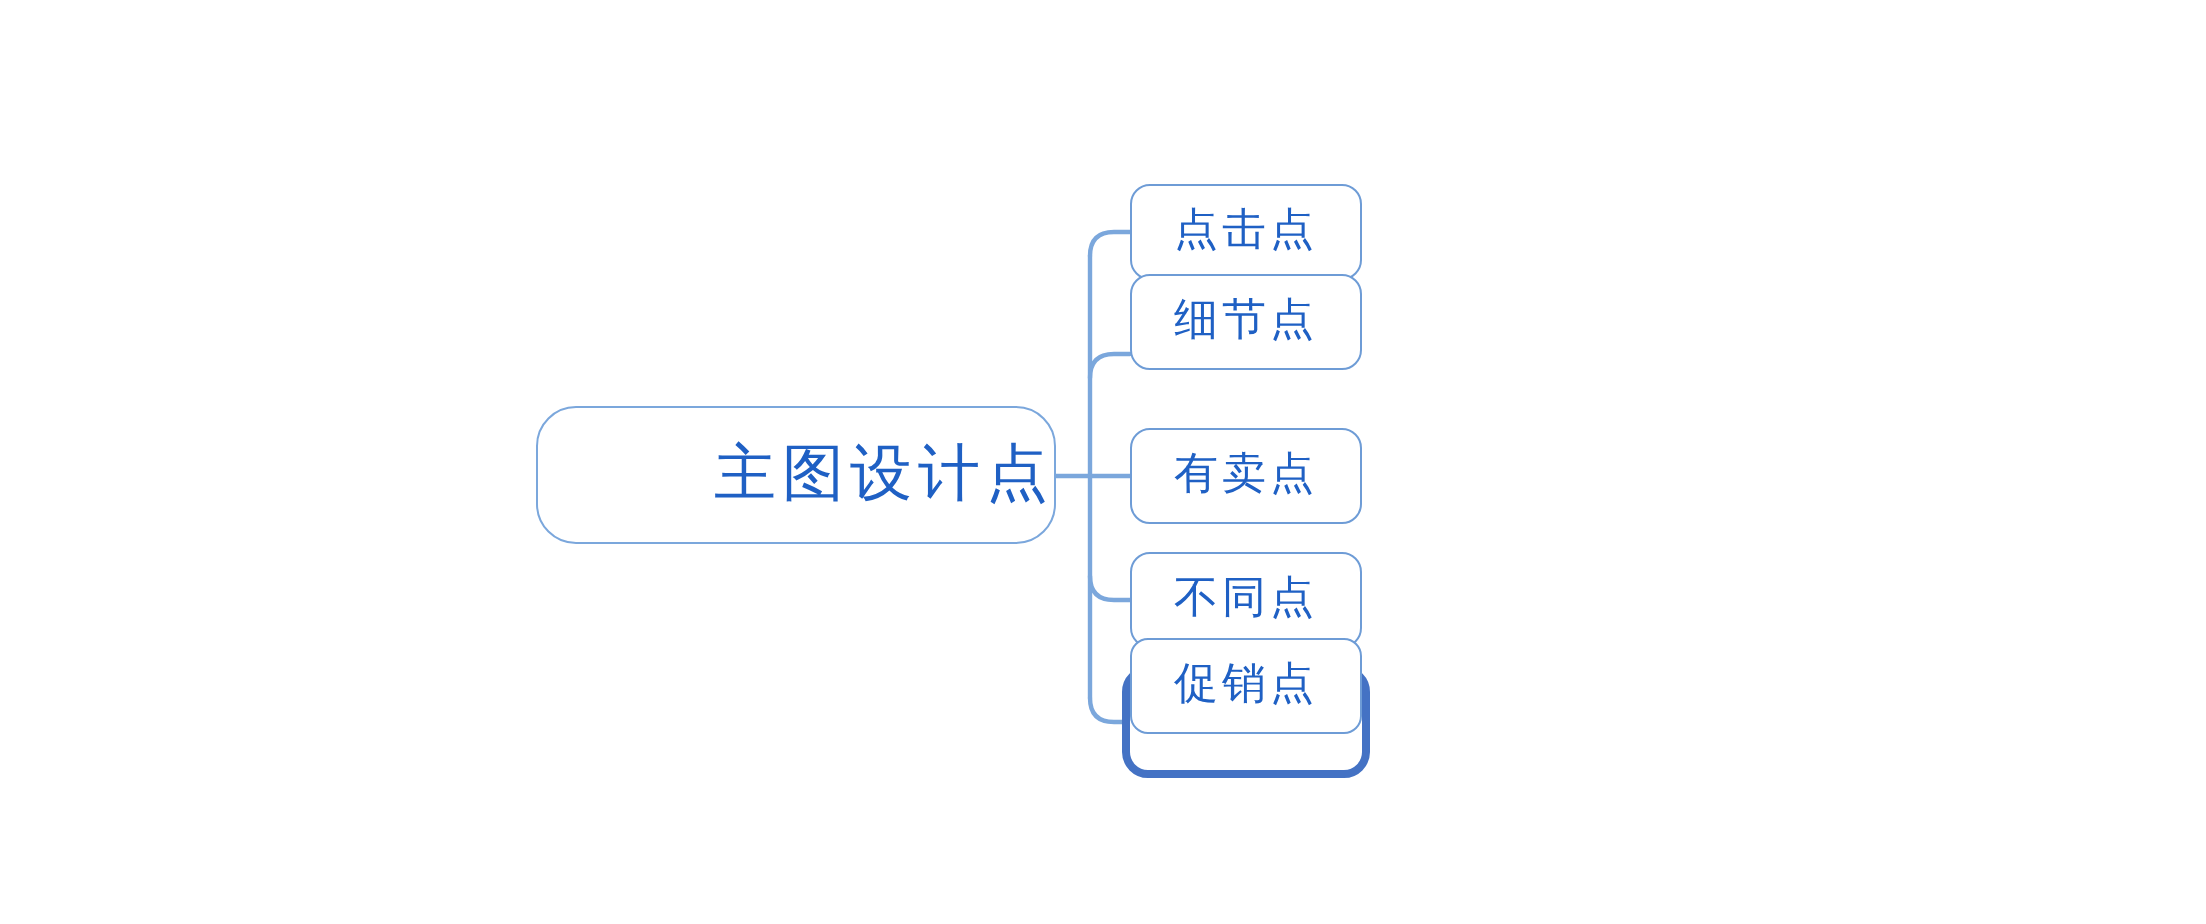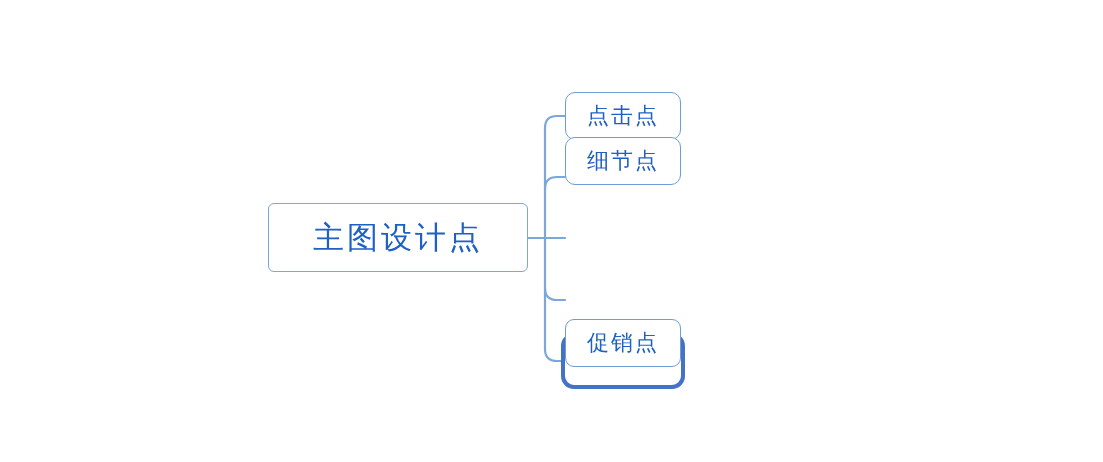--- a/index.html
+++ b/index.html
@@ -14,23 +14,23 @@
   
   #connectors{position:absolute;left:0;top:0;width:1103px;height:462px;}
 
   
   .root-node{
     position:absolute;
     left:268px;top:203px;
     width:260px;height:69px;
     box-sizing:border-box;
     border:1.6px solid #7BA7DC;
-    border-radius:6px;
+    border-radius:20px;
     background:#ffffff;
-    display:flex;align-items:center;justify-content:center;
+    display:flex;align-items:center;justify-content:flex-end;
   }
   .root-label{
     color:#1F60C4;
     font-size:31px;
     letter-spacing:3px;
     line-height:1;
     white-space:nowrap;
     font-family:"DejaVu Serif","Liberation Serif",serif;
   }
 
@@ -99,20 +99,26 @@
   </div>
 
   <div class="child-node" style="top:92px;">
     <span class="child-label">点击点</span>
   </div>
 
   <div class="child-node" style="top:137px;">
     <span class="child-label">细节点</span>
   </div>
 
+  <div class="child-node" style="top:214px;">
+    <span class="child-label">有卖点</span>
+  </div>
 
+  <div class="child-node" style="top:276px;">
+    <span class="child-label">不同点</span>
+  </div>
 
   <div class="selected-ring"></div>
   <div class="child-node selected">
     <span class="child-label">促销点</span>
   </div>
 
 </div>
 
 </body></html>

